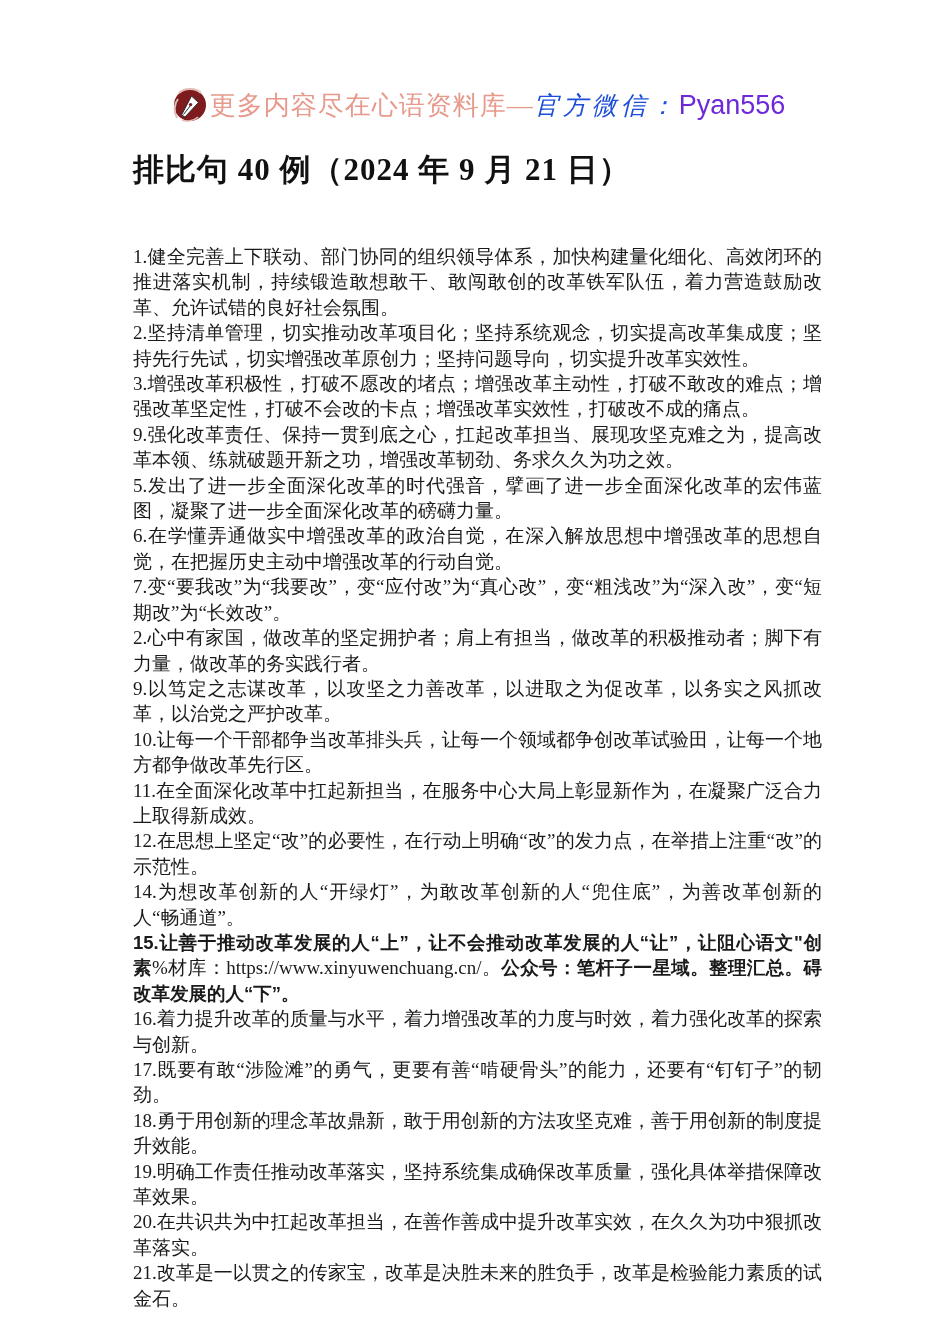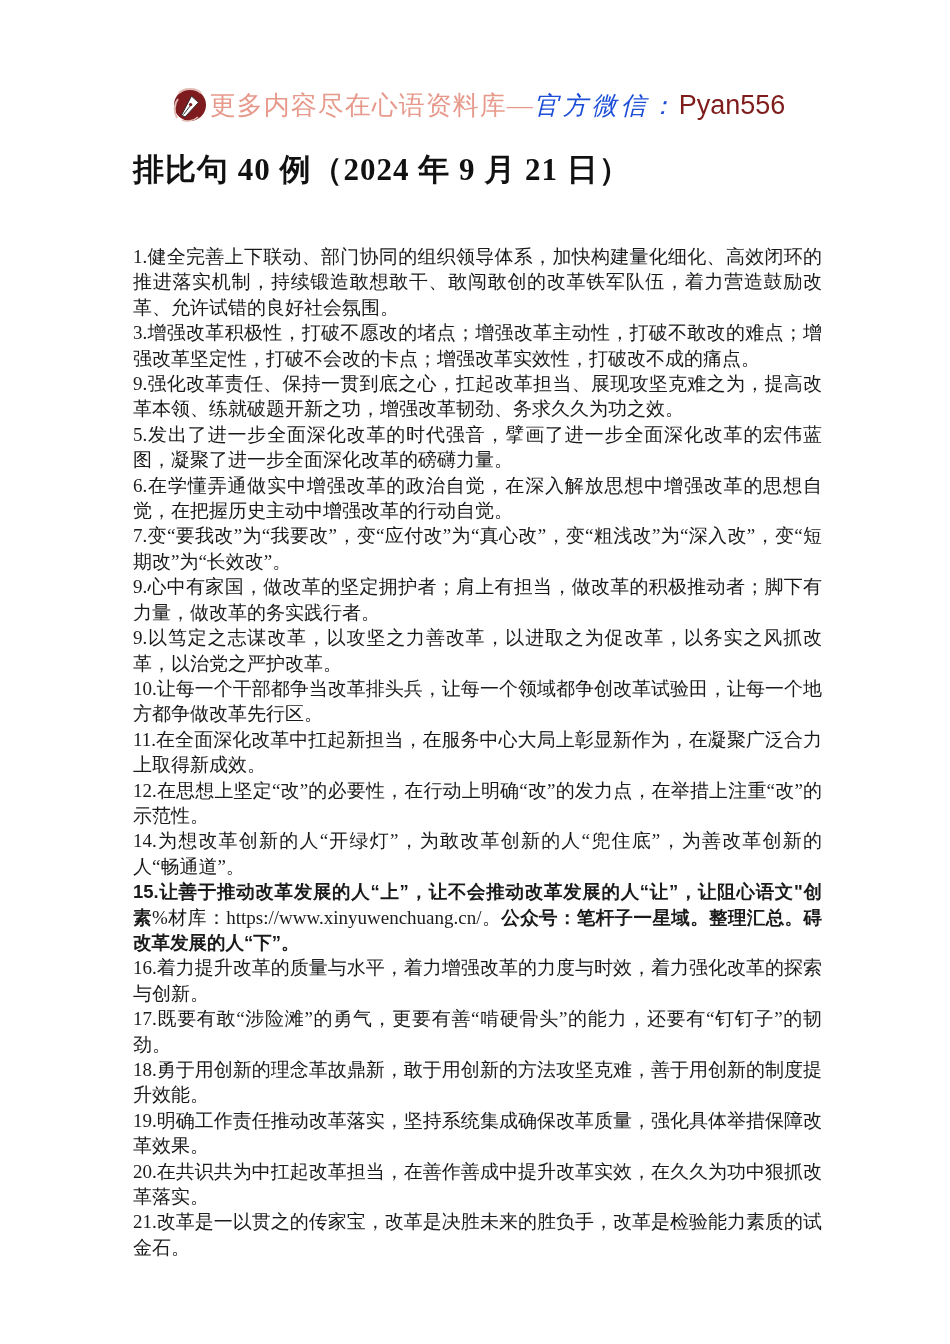--- a/index.html
+++ b/index.html
@@ -33,21 +33,21 @@
     font-family: "Liberation Serif", "DejaVu Serif", serif;
   }
   .banner .wx-label {
     color: #1d4ed8;
     font-size: 25px;
     font-style: italic;
     letter-spacing: 4px;
     font-family: "DejaVu Serif", serif;
   }
   .banner .wx-id {
-    color: #7f1d1d;
+    color: #6d28d9;
     font-size: 27px;
     font-family: "Liberation Sans", "DejaVu Sans", sans-serif;
   }
   
   .title {
     margin-top: 23px;
     font-size: 31px;
     font-weight: bold;
     letter-spacing: 1px;
     color: #111;
@@ -88,26 +88,27 @@
     </span>
     <span class="brand">更多内容尽在心语资料库—</span>
       <span class="wx-label">官方微信：</span>
       <span class="wx-id">Pyan556</span>
   </div>
 
   <h1 class="title">排比句 40 例（2024 年 9 月 21 日）</h1>
 
   <div class="items">
       <p class="item"><span class="part-normal">1.健全完善上下联动、部门协同的组织领导体系，加快构建量化细化、高效闭环的推进落实机制，持续锻造敢想敢干、敢闯敢创的改革铁军队伍，着力营造鼓励改革、允许试错的良好社会氛围。</span></p>
+      <p class="item"><span class="part-normal">2.坚持清单管理，切实推动改革项目化；坚持系统观念，切实提高改革集成度；坚持先行先试，切实增强改革原创力；坚持问题导向，切实提升改革实效性。</span></p>
       <p class="item"><span class="part-normal">3.增强改革积极性，打破不愿改的堵点；增强改革主动性，打破不敢改的难点；增强改革坚定性，打破不会改的卡点；增强改革实效性，打破改不成的痛点。</span></p>
       <p class="item"><span class="part-normal">9.强化改革责任、保持一贯到底之心，扛起改革担当、展现攻坚克难之为，提高改革本领、练就破题开新之功，增强改革韧劲、务求久久为功之效。</span></p>
       <p class="item"><span class="part-normal">5.发出了进一步全面深化改革的时代强音，擘画了进一步全面深化改革的宏伟蓝图，凝聚了进一步全面深化改革的磅礴力量。</span></p>
       <p class="item"><span class="part-normal">6.在学懂弄通做实中增强改革的政治自觉，在深入解放思想中增强改革的思想自觉，在把握历史主动中增强改革的行动自觉。</span></p>
       <p class="item"><span class="part-normal">7.变“要我改”为“我要改”，变“应付改”为“真心改”，变“粗浅改”为“深入改”，变“短期改”为“长效改”。</span></p>
-      <p class="item"><span class="part-normal">9.心中有家国，做改革的坚定拥护者；肩上有担当，做改革的积极推动者；脚下有力量，做改革的务实践行者。</span></p>
+      <p class="item"><span class="part-normal">2.心中有家国，做改革的坚定拥护者；肩上有担当，做改革的积极推动者；脚下有力量，做改革的务实践行者。</span></p>
       <p class="item"><span class="part-normal">9.以笃定之志谋改革，以攻坚之力善改革，以进取之为促改革，以务实之风抓改革，以治党之严护改革。</span></p>
       <p class="item"><span class="part-normal">10.让每一个干部都争当改革排头兵，让每一个领域都争创改革试验田，让每一个地方都争做改革先行区。</span></p>
       <p class="item"><span class="part-normal">11.在全面深化改革中扛起新担当，在服务中心大局上彰显新作为，在凝聚广泛合力上取得新成效。</span></p>
       <p class="item"><span class="part-normal">12.在思想上坚定“改”的必要性，在行动上明确“改”的发力点，在举措上注重“改”的示范性。</span></p>
       <p class="item"><span class="part-normal">14.为想改革创新的人“开绿灯”，为敢改革创新的人“兜住底”，为善改革创新的人“畅通道”。</span></p>
       <p class="item"><span class="part-bold">15.让善于推动改革发展的人“上”，让不会推动改革发展的人“让”，让阻心语文"创素</span><span class="part-serif">%材库：https://www.xinyuwenchuang.cn/。</span><span class="part-bold">公众号：笔杆子一星域。整理汇总。碍改革发展的人“下”。</span></p>
       <p class="item"><span class="part-normal">16.着力提升改革的质量与水平，着力增强改革的力度与时效，着力强化改革的探索与创新。</span></p>
       <p class="item"><span class="part-normal">17.既要有敢“涉险滩”的勇气，更要有善“啃硬骨头”的能力，还要有“钉钉子”的韧劲。</span></p>
       <p class="item"><span class="part-normal">18.勇于用创新的理念革故鼎新，敢于用创新的方法攻坚克难，善于用创新的制度提升效能。</span></p>
       <p class="item"><span class="part-normal">19.明确工作责任推动改革落实，坚持系统集成确保改革质量，强化具体举措保障改革效果。</span></p>

